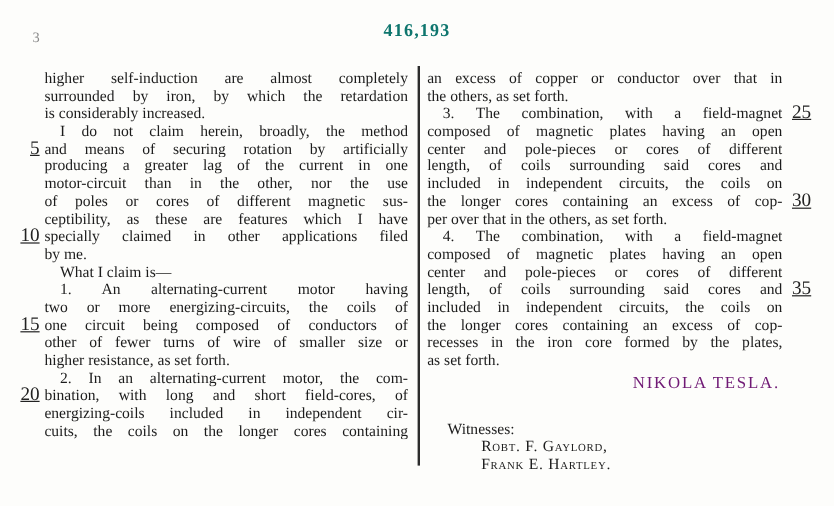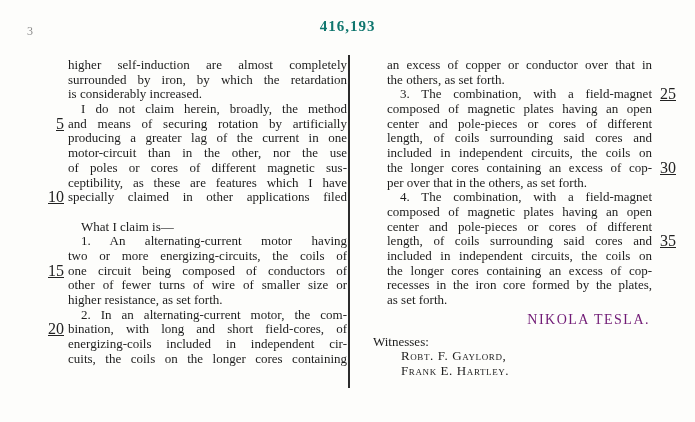--- a/index.html
+++ b/index.html
@@ -49,21 +49,20 @@
     height: 333px;
     background: #2c2c2c;
   }
   .col-left  { width: 347px; }
   .col-right { width: 346px; }
   .line-row {
     display: flex;
     height: 14.7px;
     line-height: 14.7px;
     overflow: hidden;
-    padding-left: 31px;
   }
   .line-text {
     font-size: 13px;
     text-align: justify;
     text-align-last: justify;
     white-space: normal;
     overflow: hidden;
   }
   .col-left  .line-text { width: 303px; }
   .col-right .line-text { width: 296px; padding-left: 9px; }
@@ -89,21 +88,21 @@
   .signature {
     margin-top: 4px;
     padding-right: 2px;
     width: 303px;
     text-align: right;
     font-size: 14px;
     letter-spacing: 1.5px;
     line-height: 16px;
     color: #701a75;
   }
-  .witnesses { margin-top: 7px; }
+  .witnesses { margin-top: 23px; }
   .wit-label {
     margin-left: 26px;
     font-size: 13px;
     line-height: 14.7px;
   }
   .wit-name {
     margin-left: 54px;
     font-size: 13px;
     font-variant: small-caps;
     letter-spacing: 0.6px;
@@ -154,20 +153,21 @@
         <div class="line-row">
           <span class="line-num"></span>
           <span class="line-text">ceptibility, as these are features which I have</span>
         </div>
         <div class="line-row">
           <span class="line-num">10</span>
           <span class="line-text">specially claimed in other applications filed</span>
         </div>
         <div class="line-row para-end">
           <span class="line-num"></span>
+          <span class="line-text">by me.</span>
         </div>
         <div class="line-row para-end">
           <span class="line-num"></span>
           <span class="line-text indent">What I claim is—</span>
         </div>
         <div class="line-row">
           <span class="line-num"></span>
           <span class="line-text indent">1. An alternating-current motor having</span>
         </div>
         <div class="line-row">

